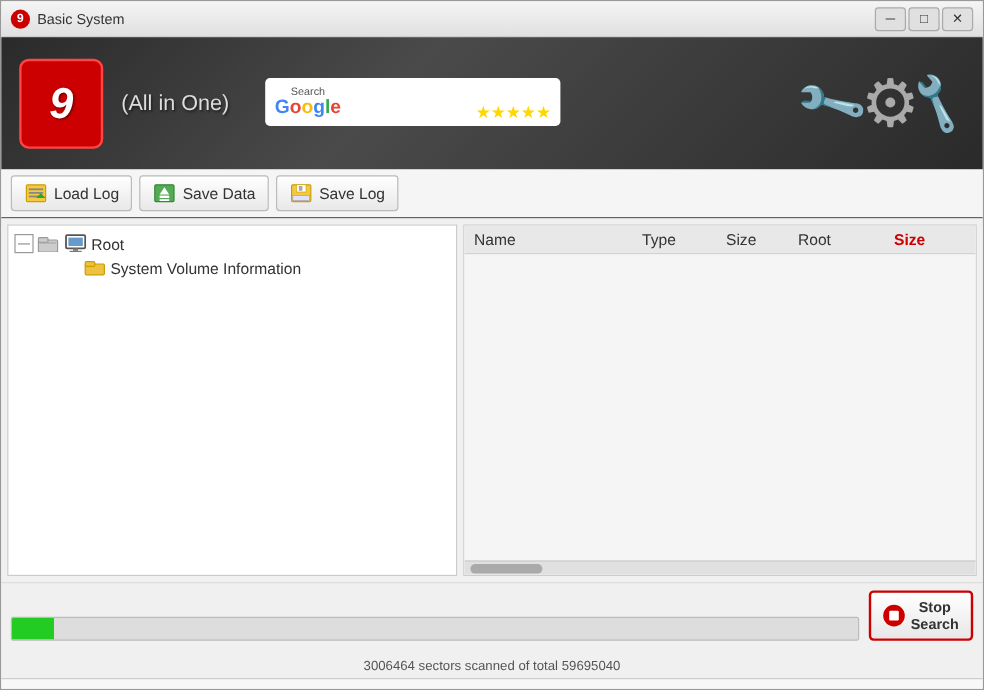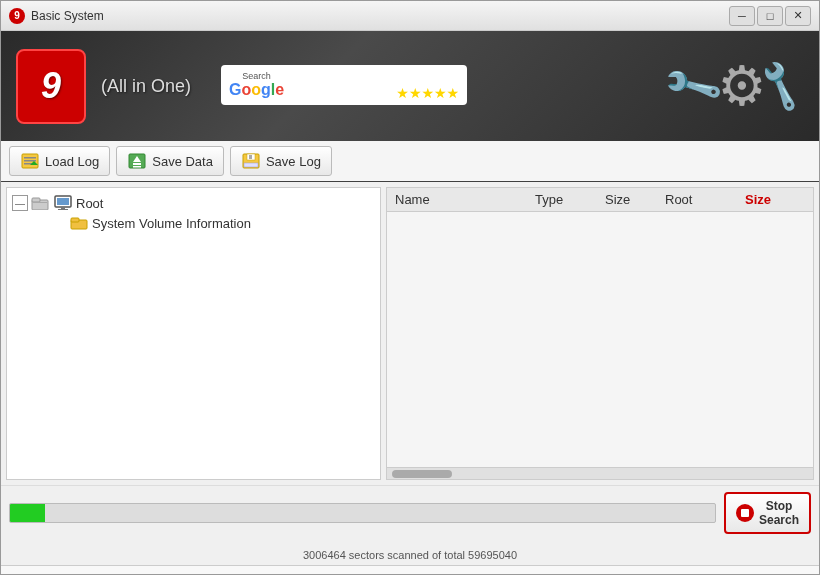--- a/index.html
+++ b/index.html
@@ -304,21 +304,21 @@
       padding: 6px 8px 4px 8px;
       border-top: 1px solid #ddd;
     }
     .progress-label {
       font-size: 12px;
       color: #333;
       margin-bottom: 4px;
     }
     .progress-row {
       display: flex;
-      align-items: center;
+      align-items: flex-end;
       gap: 8px;
     }
     .progress-bar-container {
       flex: 1;
       height: 20px;
       background: #ddd;
       border: 1px solid #bbb;
       border-radius: 2px;
       overflow: hidden;
     }

